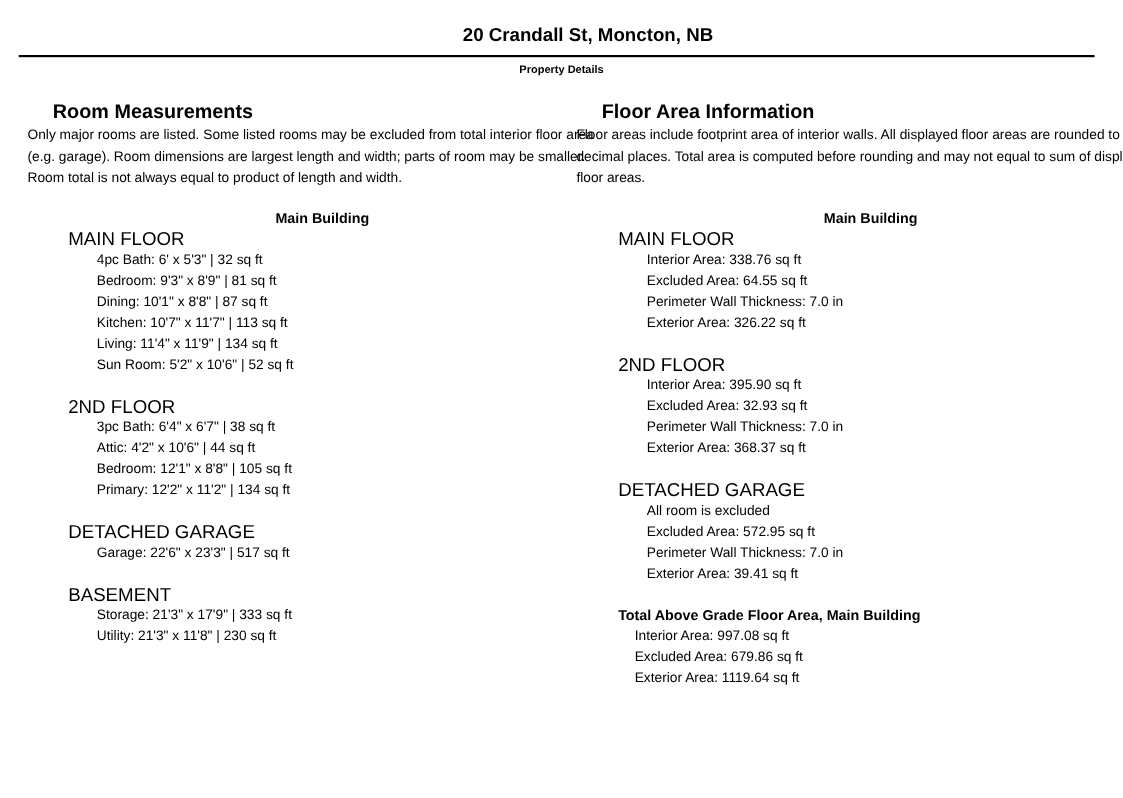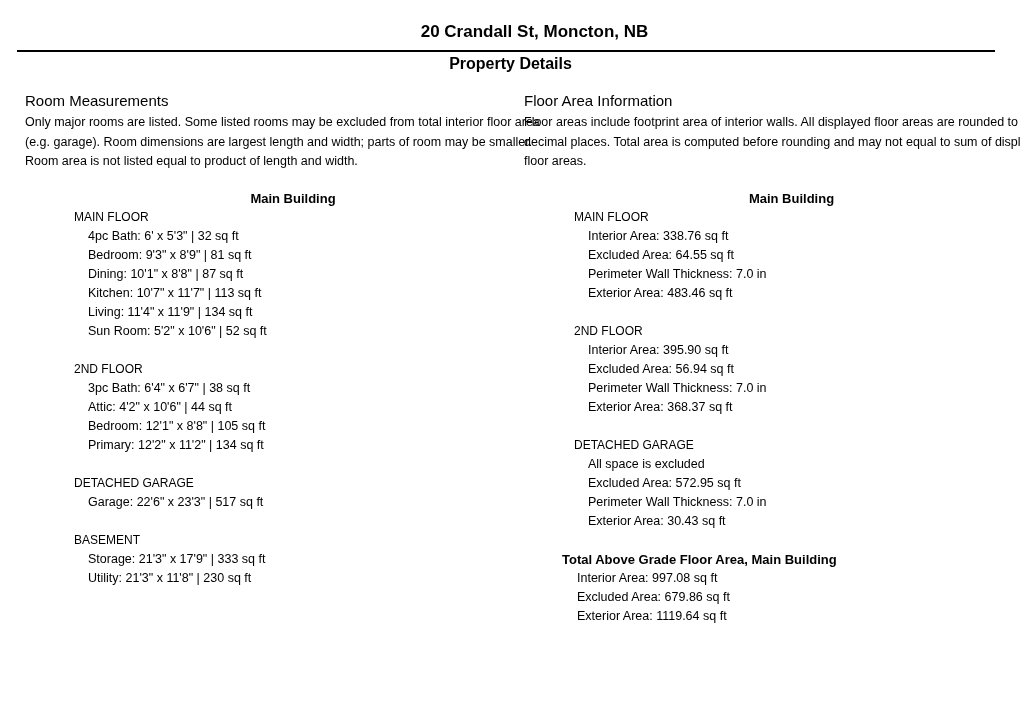--- a/index.html
+++ b/index.html
@@ -19,58 +19,58 @@
     text-align: center;
     line-height: 20px;
     padding-left: 48px;
   }
   .rule {
     height: 2px;
     background: #000000;
     margin: 8px 26px 0 17px;
   }
   .doc-subtitle {
-    font-size: 16px;
+    font-size: 10px;
     font-weight: 700;
     text-align: center;
     line-height: 16px;
     margin-top: 4px;
   }
   .columns {
     display: flex;
     margin-top: 21px;
     padding-left: 25px;
   }
   .col-left { flex: 0 0 499px; width: 499px; }
   .col-right { flex: 1; min-width: 0; }
   .section-heading {
-    font-size: 15px;
-    font-weight: 400;
+    font-size: 18px;
+    font-weight: 700;
     line-height: 16px;
+    margin-left: 23px;
   }
   .section-desc { margin-top: 4px; }
   .desc-line {
     font-size: 12.5px;
     line-height: 19.5px;
     white-space: nowrap;
   }
   .building { margin-left: 37px; margin-top: 17px; }
   .col-right .building { margin-left: 38px; }
   .building-name {
     font-size: 13px;
     font-weight: 700;
     line-height: 19px;
     text-align: center;
   }
   .floor-group { margin-bottom: 19px; }
   .floor-group.tight { margin-bottom: 0; }
   .floor-name {
-    font-size: 12px;
+    font-size: 17px;
     line-height: 19px;
-    margin-left: 12px;
   }
   .item-line {
     font-size: 12.5px;
     line-height: 19px;
     margin-left: 26px;
     white-space: nowrap;
   }
   .total-block { margin-left: 38px; margin-top: 19px; }
   .total-heading {
     font-size: 13px;
@@ -88,21 +88,21 @@
   <div class="rule"></div>
   <div class="doc-subtitle">Property Details</div>
 
   <div class="columns">
 
     <div class="col-left">
       <div class="section-heading">Room Measurements</div>
       <div class="section-desc">
         <div class="desc-line">Only major rooms are listed. Some listed rooms may be excluded from total interior floor area</div>
         <div class="desc-line">(e.g. garage). Room dimensions are largest length and width; parts of room may be smaller.</div>
-        <div class="desc-line">Room area is not listed equal to product of length and width.</div>
+        <div class="desc-line">Room total is not always equal to product of length and width.</div>
       </div>
 
       <div class="building">
         <div class="building-name">Main Building</div>
 
         <div class="floor-group">
           <div class="floor-name">MAIN FLOOR</div>
           <div class="item-line">4pc Bath: 6' x 5'3" | 32 sq ft</div>
           <div class="item-line">Bedroom: 9'3" x 8'9" | 81 sq ft</div>
           <div class="item-line">Dining: 10'1" x 8'8" | 87 sq ft</div>
@@ -141,40 +141,40 @@
       </div>
 
       <div class="building">
         <div class="building-name">Main Building</div>
 
         <div class="floor-group">
           <div class="floor-name">MAIN FLOOR</div>
           <div class="item-line">Interior Area: 338.76 sq ft</div>
           <div class="item-line">Excluded Area: 64.55 sq ft</div>
           <div class="item-line">Perimeter Wall Thickness: 7.0 in</div>
-          <div class="item-line">Exterior Area: 483.46 sq ft</div>
+          <div class="item-line">Exterior Area: 326.22 sq ft</div>
         </div>
 
         <div class="floor-group">
           <div class="floor-name">2ND FLOOR</div>
           <div class="item-line">Interior Area: 395.90 sq ft</div>
-          <div class="item-line">Excluded Area: 56.94 sq ft</div>
+          <div class="item-line">Excluded Area: 32.93 sq ft</div>
           <div class="item-line">Perimeter Wall Thickness: 7.0 in</div>
           <div class="item-line">Exterior Area: 368.37 sq ft</div>
         </div>
 
         <div class="floor-group tight">
           <div class="floor-name">DETACHED GARAGE</div>
-          <div class="item-line">All space is excluded</div>
+          <div class="item-line">All room is excluded</div>
         </div>
 
         <div class="floor-group tight">
           <div class="item-line">Excluded Area: 572.95 sq ft</div>
           <div class="item-line">Perimeter Wall Thickness: 7.0 in</div>
-          <div class="item-line">Exterior Area: 30.43 sq ft</div>
+          <div class="item-line">Exterior Area: 39.41 sq ft</div>
         </div>
       </div>
 
       <div class="total-block">
         <div class="total-heading">Total Above Grade Floor Area, Main Building</div>
         <div class="item-line">Interior Area: 997.08 sq ft</div>
         <div class="item-line">Excluded Area: 679.86 sq ft</div>
         <div class="item-line">Exterior Area: 1119.64 sq ft</div>
       </div>
     </div>

